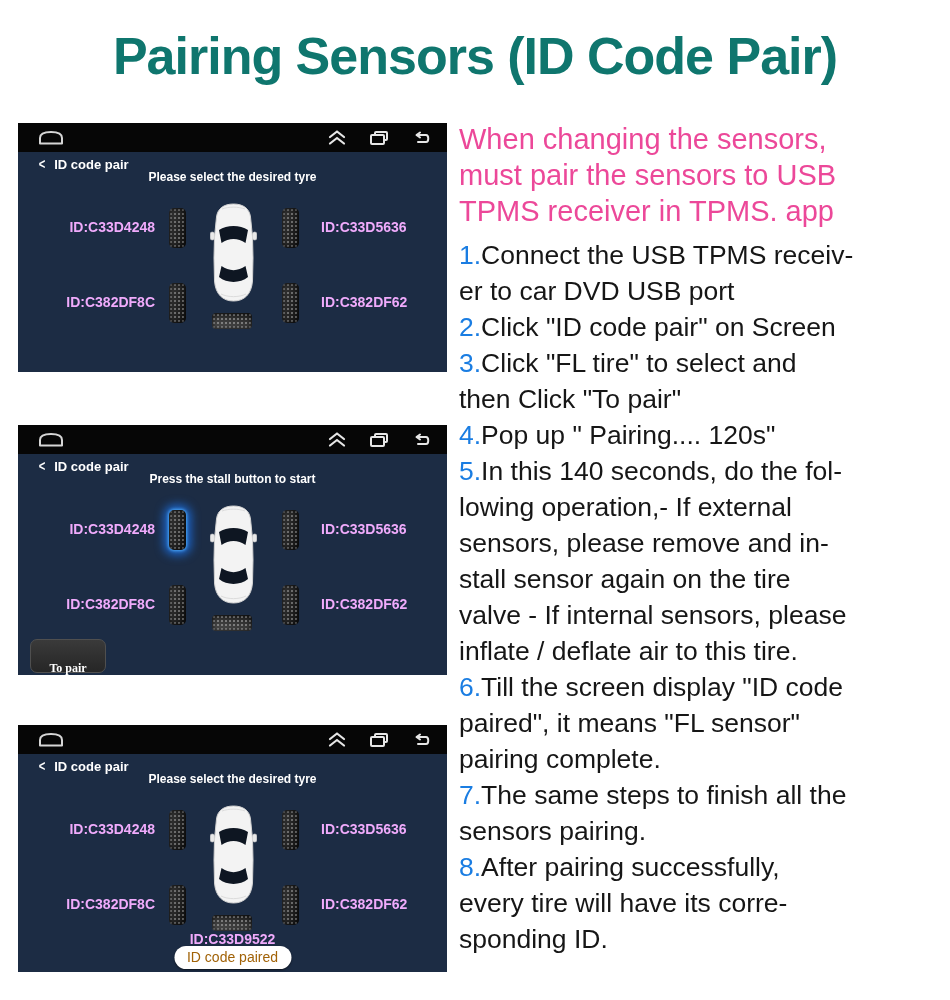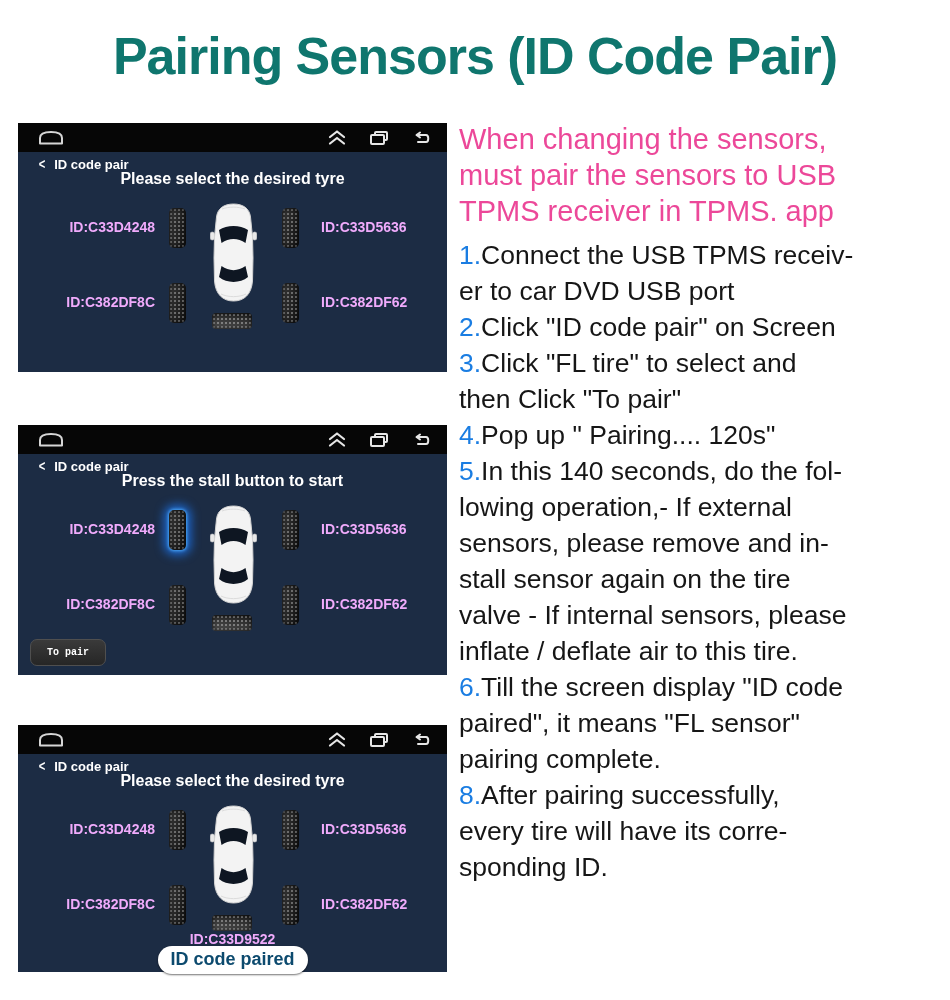--- a/index.html
+++ b/index.html
@@ -20,21 +20,21 @@
   .statusbar { position:absolute; top:0; left:0; width:100%; height:29px; background:#060606;
     display:flex; align-items:center; justify-content:space-between; padding:0 16px 0 20px; }
   .statusbar-right { display:flex; align-items:center; gap:23px; }
   .sb-icon { display:block; }
 
   .back-row { position:absolute; top:33px; left:20px; color:#fff; font-size:13px;
     font-weight:bold; display:flex; align-items:center; gap:8px; }
   .back-chevron { font-size:14px; font-weight:bold; transform:scaleX(.8); }
 
   .screen-message { position:absolute; top:47px; left:0; width:100%; text-align:center;
-    color:#fff; font-size:16px; font-weight:bold; }
+    color:#fff; font-size:12px; font-weight:bold; }
 
   
   .car { position:absolute; left:192px; top:80px; width:47px; height:100px; }
 
   
   .tire { position:absolute; width:17px; height:40px; border-radius:5px;
     background-color:#191919;
     background-image: radial-gradient(rgba(165,165,165,.55) .8px, transparent 1.15px),
       linear-gradient(100deg, rgba(255,255,255,.14), rgba(0,0,0,.35));
     background-size:4px 4px, 100% 100%;
@@ -54,25 +54,25 @@
   
   .tid { position:absolute; color:#f0abfc; font-size:14px; font-weight:bold; white-space:nowrap; }
   .id-fl { right:292px; top:96px; }
   .id-fr { left:303px; top:96px; }
   .id-rl { right:292px; top:171px; }
   .id-rr { left:303px; top:171px; }
   .id-spare { left:0; width:100%; text-align:center; top:206px; }
 
   .to-pair-btn { position:absolute; left:12px; top:214px; min-width:76px; height:27px;
     background:linear-gradient(#3a3a3a, #262626); border:1px solid #4f4f4f; border-radius:7px;
-    color:#fff; font-size:10px; font-weight:bold; text-align:center; line-height:25px;
-    padding:0 14px; font-family:Liberation Mono, monospace; }
+    color:#fff; font-size:12px; font-weight:bold; text-align:center; line-height:25px;
+    padding:16px 14px; font-family:Liberation Serif, serif; }
 
   .paired-pill { position:absolute; left:50%; transform:translateX(-50%); top:221px;
-    background:#fff; color:#0c4a6e; font-size:18px; font-weight:bold;
+    background:#fff; color:#a16207; font-size:14px; font-weight:normal;
     padding:3px 13px 4px; border-radius:14px; white-space:nowrap;
     box-shadow:0 1px 2px rgba(0,0,0,.55); }
 
   
   .right-col { position:absolute; left:459px; top:121px; width:484px; }
   .intro { color:#ec4899; font-size:29px; line-height:36px; white-space:pre; }
   .steps { margin-top:8px; font-size:26.5px; line-height:36px; color:#161616; }
   .step { display:block; }
   .step-num { color:#1a7de2; white-space:pre; }
   .step-text { white-space:pre; }
@@ -237,19 +237,21 @@
       <span class="step"><span class="step-num">4.</span><span class="step-text">Pop up " Pairing.... 120s"</span></span>
       <span class="step"><span class="step-num">5.</span><span class="step-text">In this 140 seconds, do the fol-
 lowing operation,- If external
 sensors, please remove and in-
 stall sensor again on the tire
 valve - If internal sensors, please
 inflate / deflate air to this tire.</span></span>
       <span class="step"><span class="step-num">6.</span><span class="step-text">Till the screen display "ID code
 paired", it means "FL sensor"
 pairing complete.</span></span>
+      <span class="step"><span class="step-num">7.</span><span class="step-text">The same steps to finish all the
+sensors pairing.</span></span>
       <span class="step"><span class="step-num">8.</span><span class="step-text">After pairing successfully,
 every tire will have its corre-
 sponding ID.</span></span>
     </div>
   </div>
 
 </div>
 
 </body></html>

